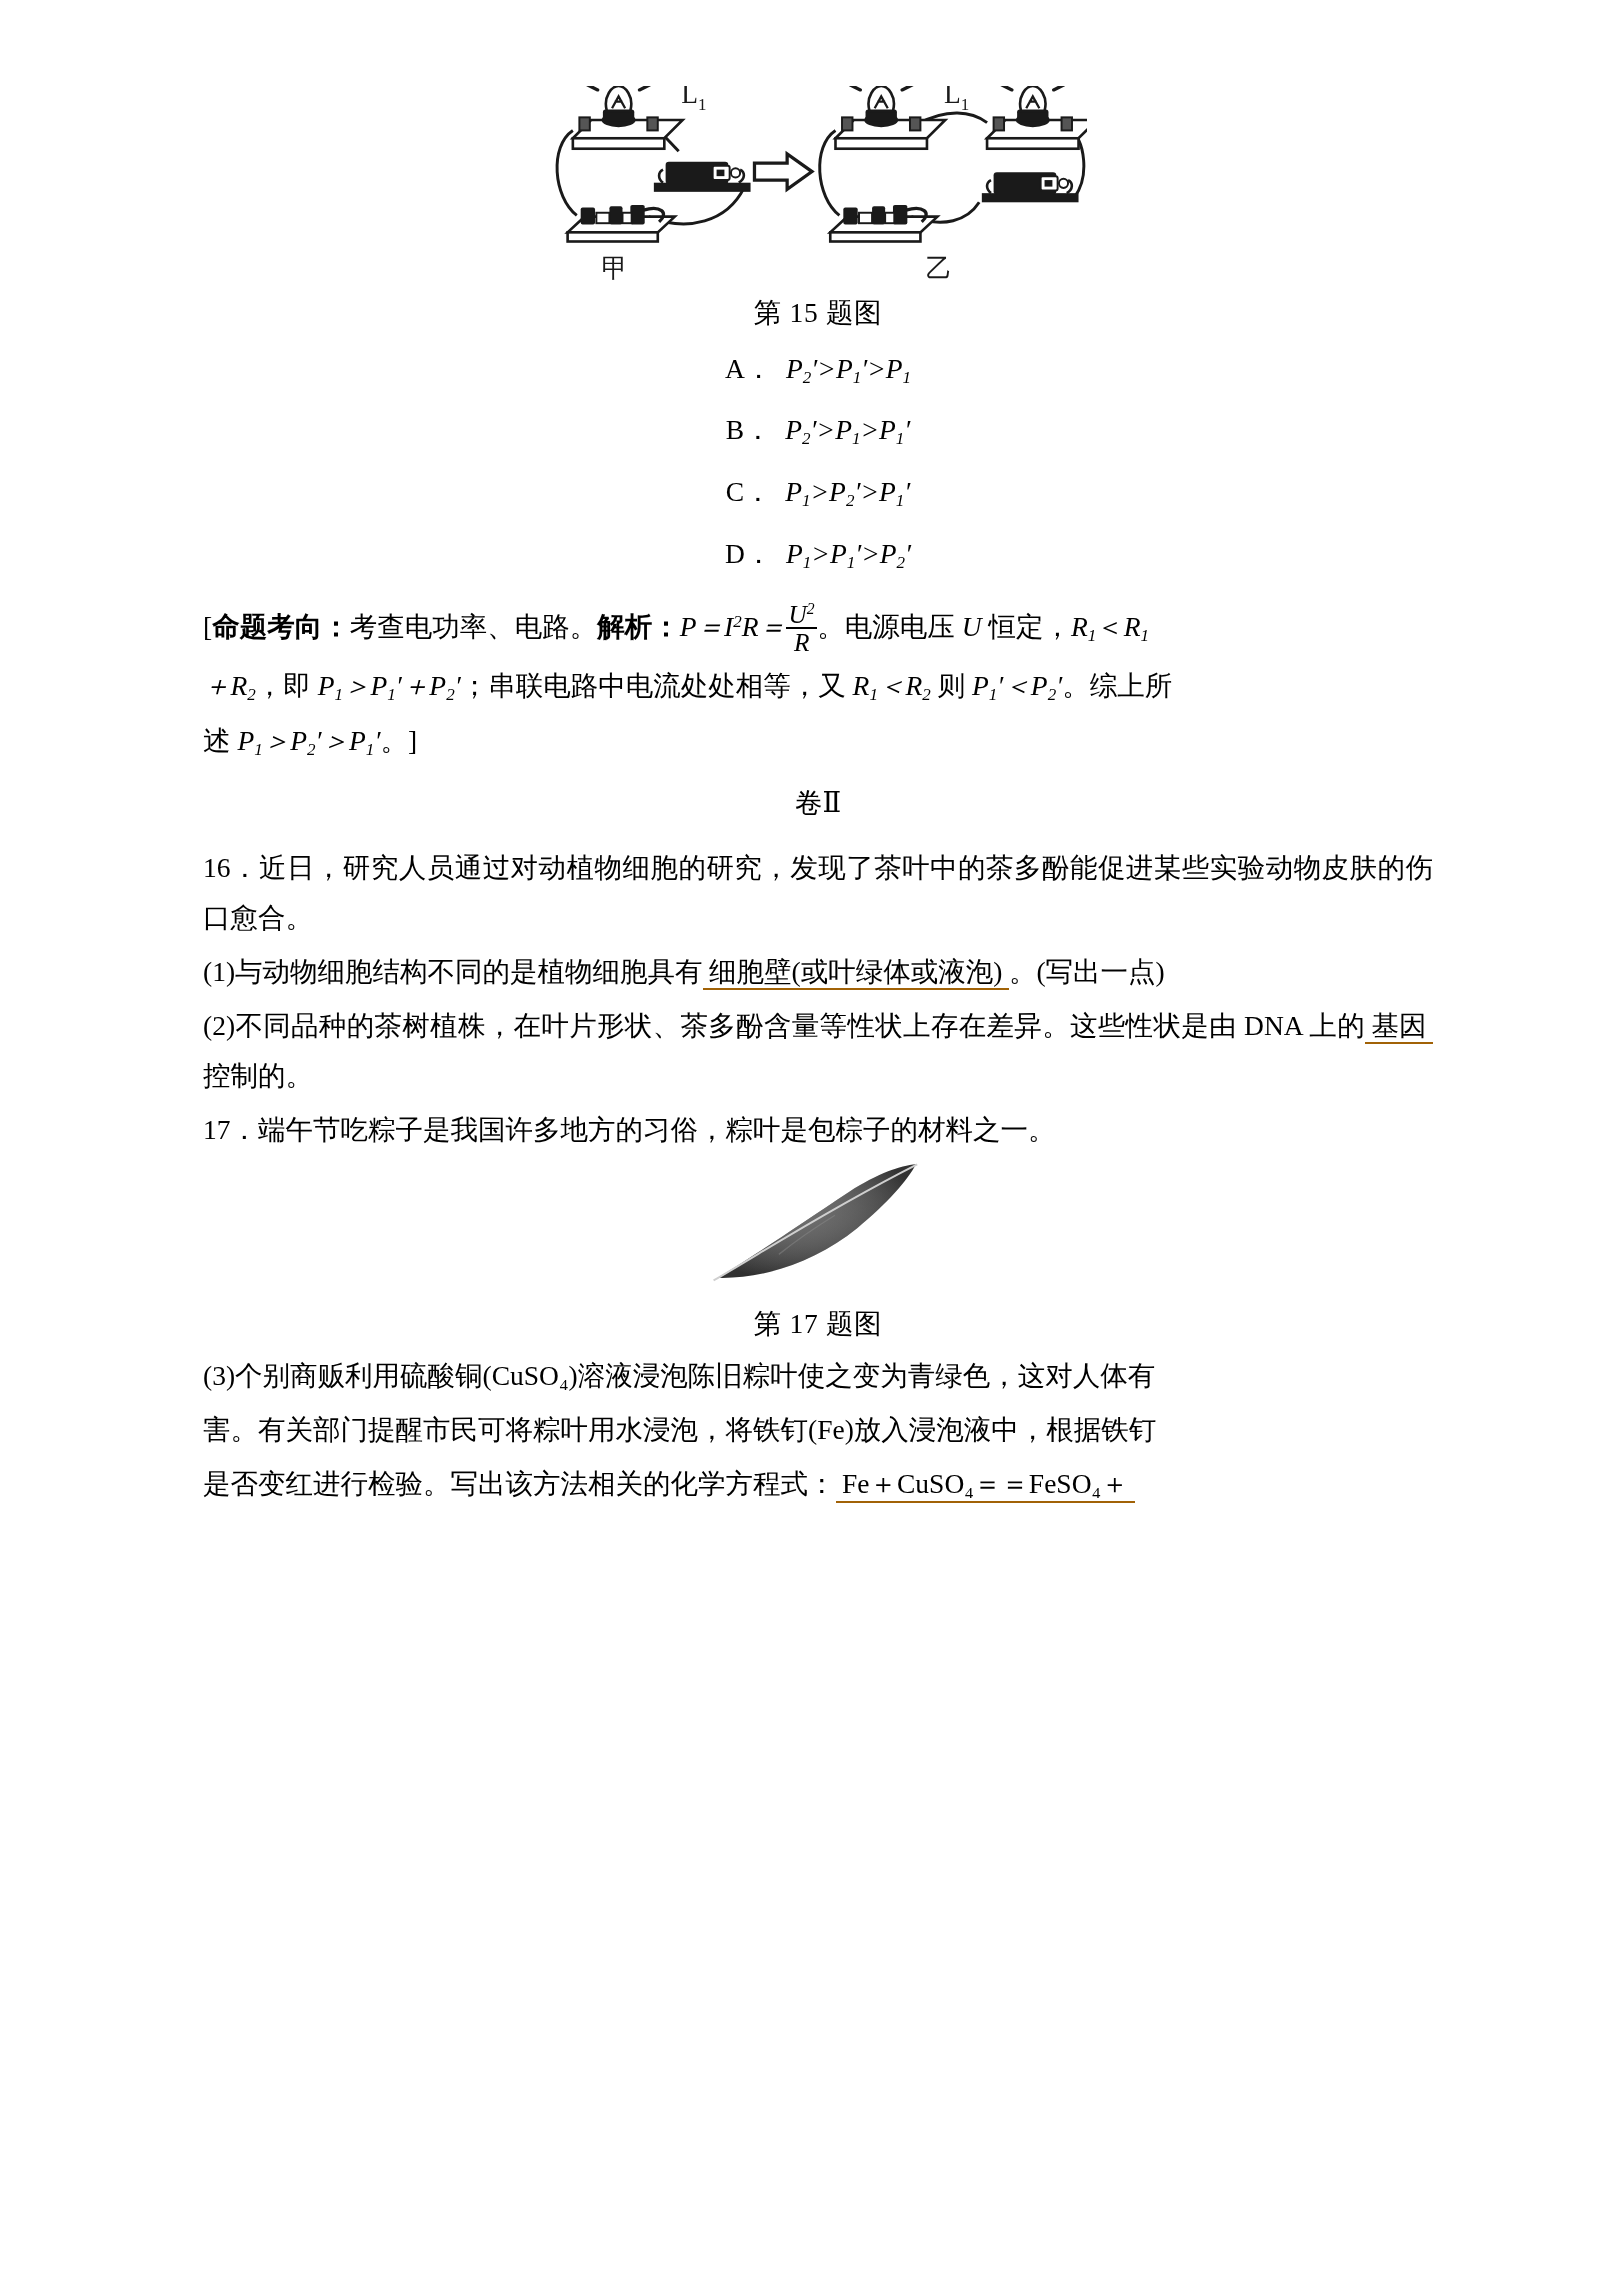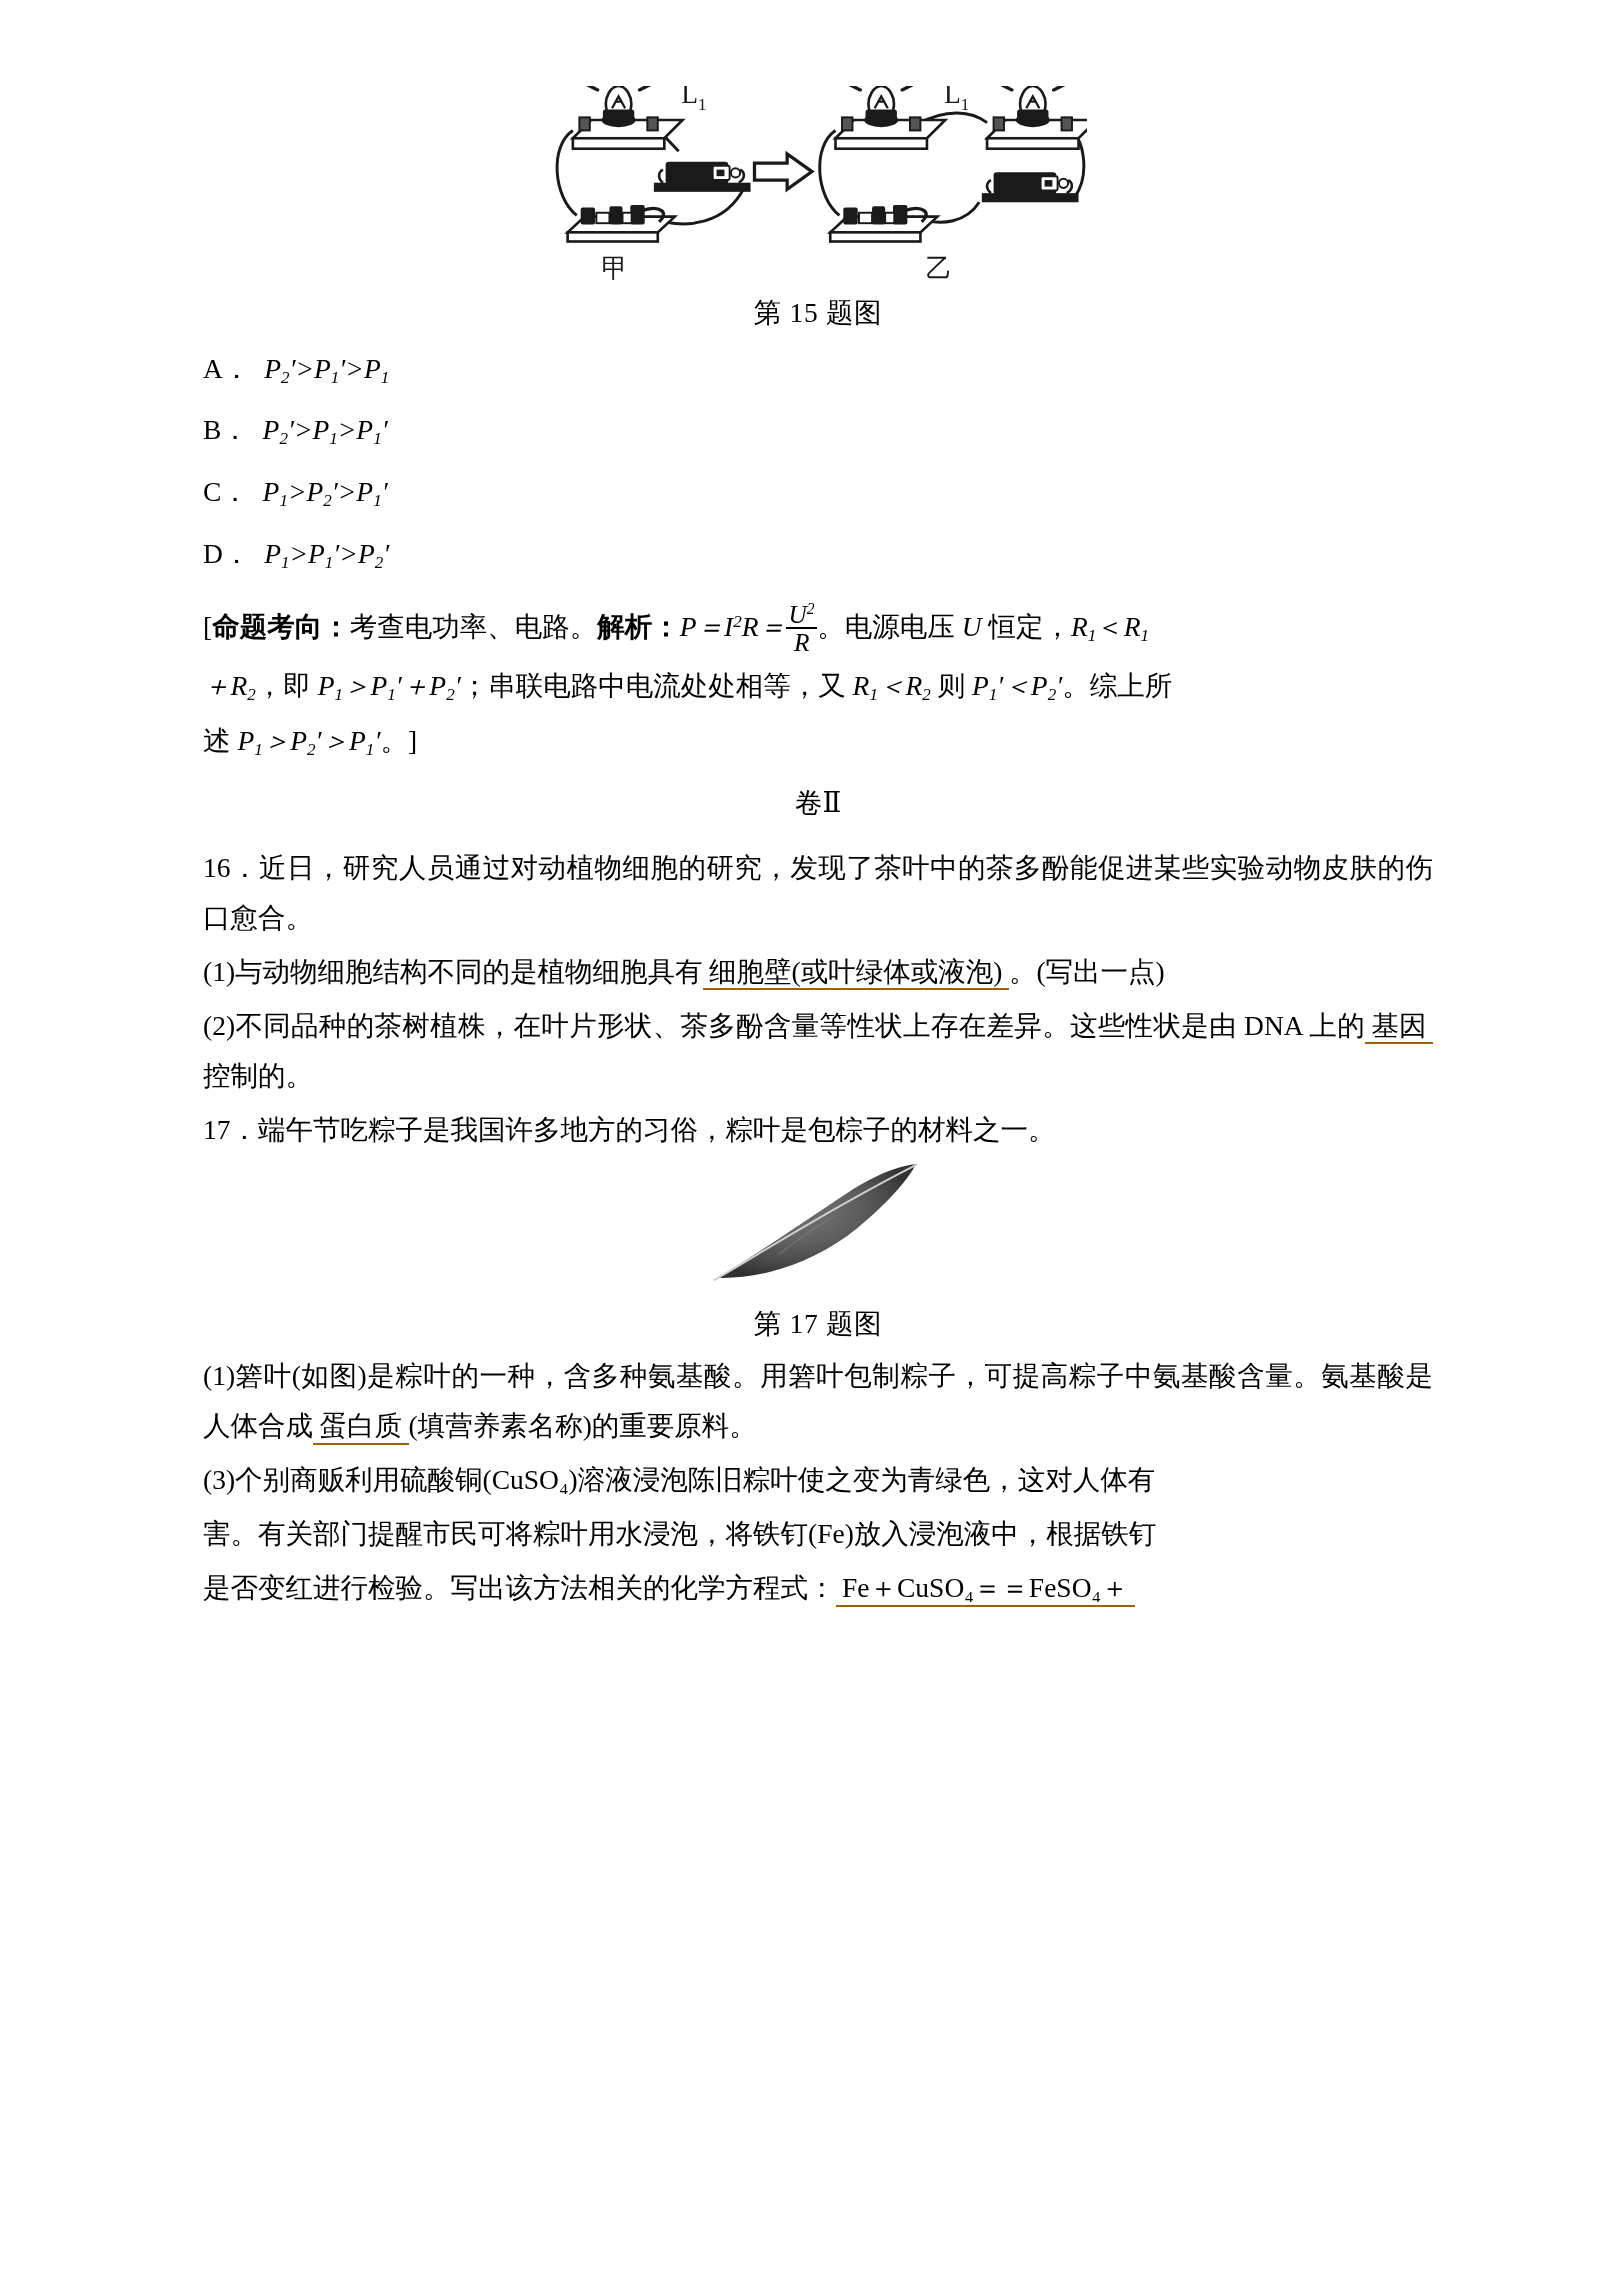--- a/index.html
+++ b/index.html
@@ -44,21 +44,21 @@
     height: 196px;
   }
   .fig-caption {
     text-align: center;
     font-size: 27.5px;
     letter-spacing: 0.7px;
     margin-top: 6.5px;
   }
 
   
-  .options { margin-top: 23.6px; }
+  .options { margin-top: 23.6px; text-align: center; }
   .opt {
     font-size: 27.5px;
     line-height: 1.0;
     margin-bottom: 31px;
     white-space: nowrap;
   }
   .opt .lbl { font-family: "Liberation Serif", serif; }
   .ital { font-style: italic; font-family: "Liberation Serif", serif; }
   sub { font-size: 0.62em; vertical-align: -0.28em; font-style: italic; }
   sup { font-size: 0.62em; vertical-align: 0.55em; }
@@ -303,23 +303,20 @@
                  C318,26 286,62 240,100 C176,152 96,178 26,176 Z" fill="url(#leafsheen)"></path>
         <path d="M20,180 C90,140 190,74 332,2" stroke="#cfcfcf" stroke-width="3" fill="none"></path>
         <path d="M120,140 C150,116 180,96 206,80" stroke="#8a8a8a" stroke-width="2" fill="none" opacity="0.5"></path>
       </svg>
     </div>
 
     <div class="fig-caption">第 17 题图</div>
 
     <div class="spacer-sm"></div>
 
-    <div class="para" style="line-height:1.82;">
-      <span>(1)箬叶(如图)是粽叶的一种，含多种氨基酸。用箬叶包制粽子，可提高粽子中氨基酸含量。氨基酸是人体合成</span><span class="blank">蛋白质</span><span>(填营养素名称)的重要原料。</span>
-    </div>
 
     <div class="para" style="line-height:1.82;">
       <span>(3)个别商贩利用硫酸铜(CuSO₄)溶液浸泡陈旧粽叶使之变为青绿色，这对人体有</span>
     </div>
     <div class="para" style="line-height:1.82;">
       <span>害。有关部门提醒市民可将粽叶用水浸泡，将铁钉(Fe)放入浸泡液中，根据铁钉</span>
     </div>
     <div class="para" style="line-height:1.82;">
       <span>是否变红进行检验。写出该方法相关的化学方程式：</span><span class="blank">Fe＋CuSO₄＝＝FeSO₄＋</span>
     </div>

